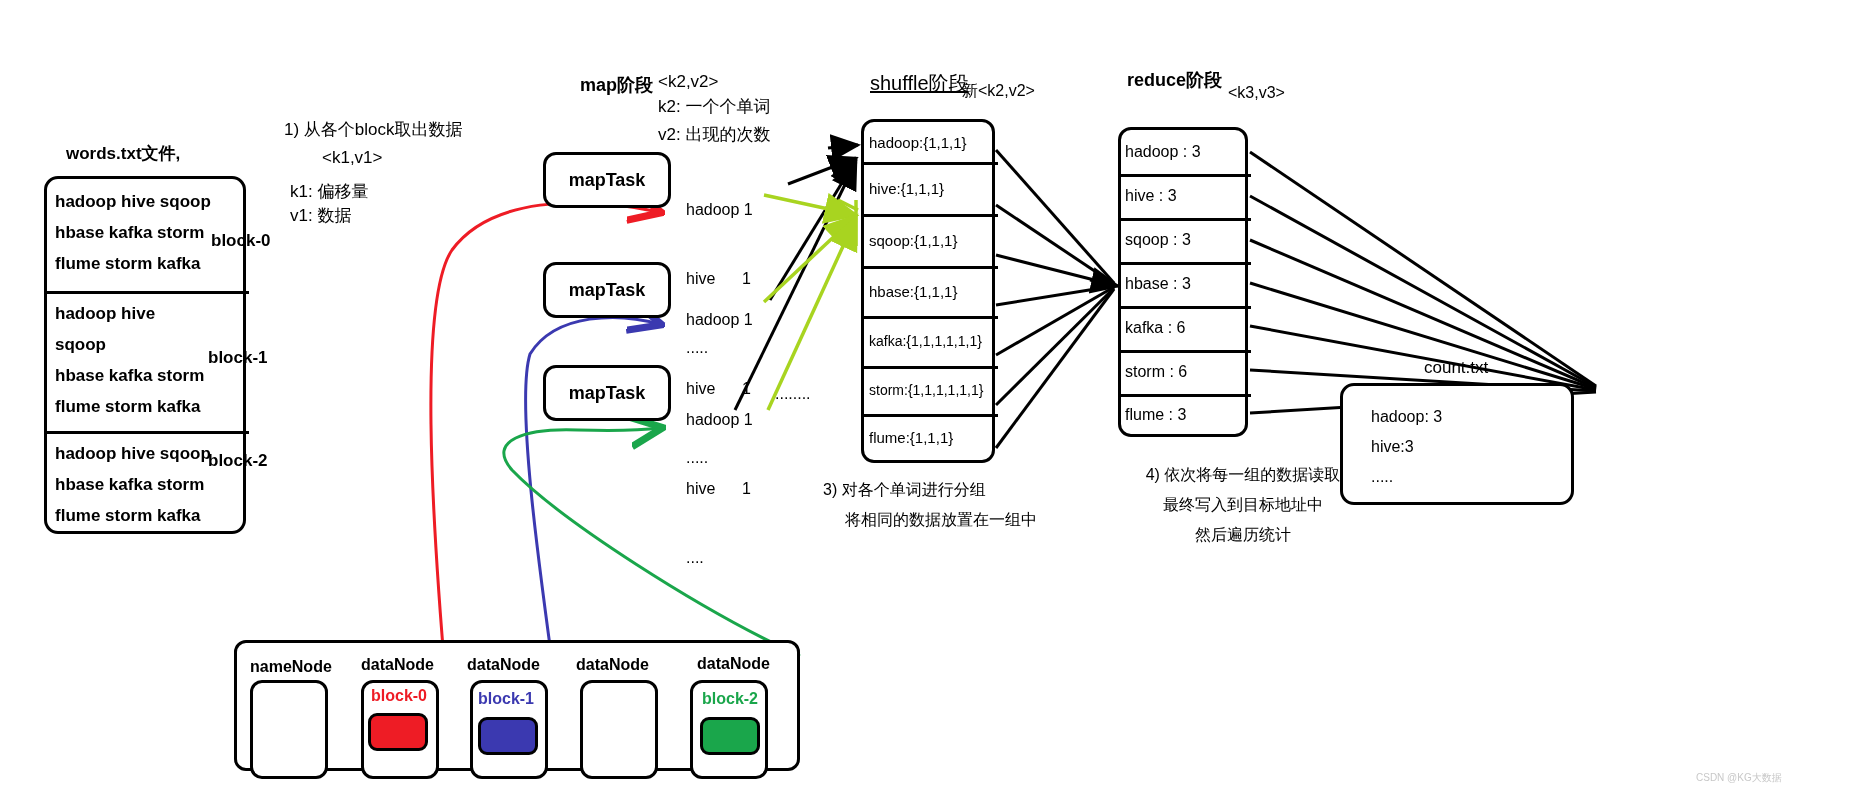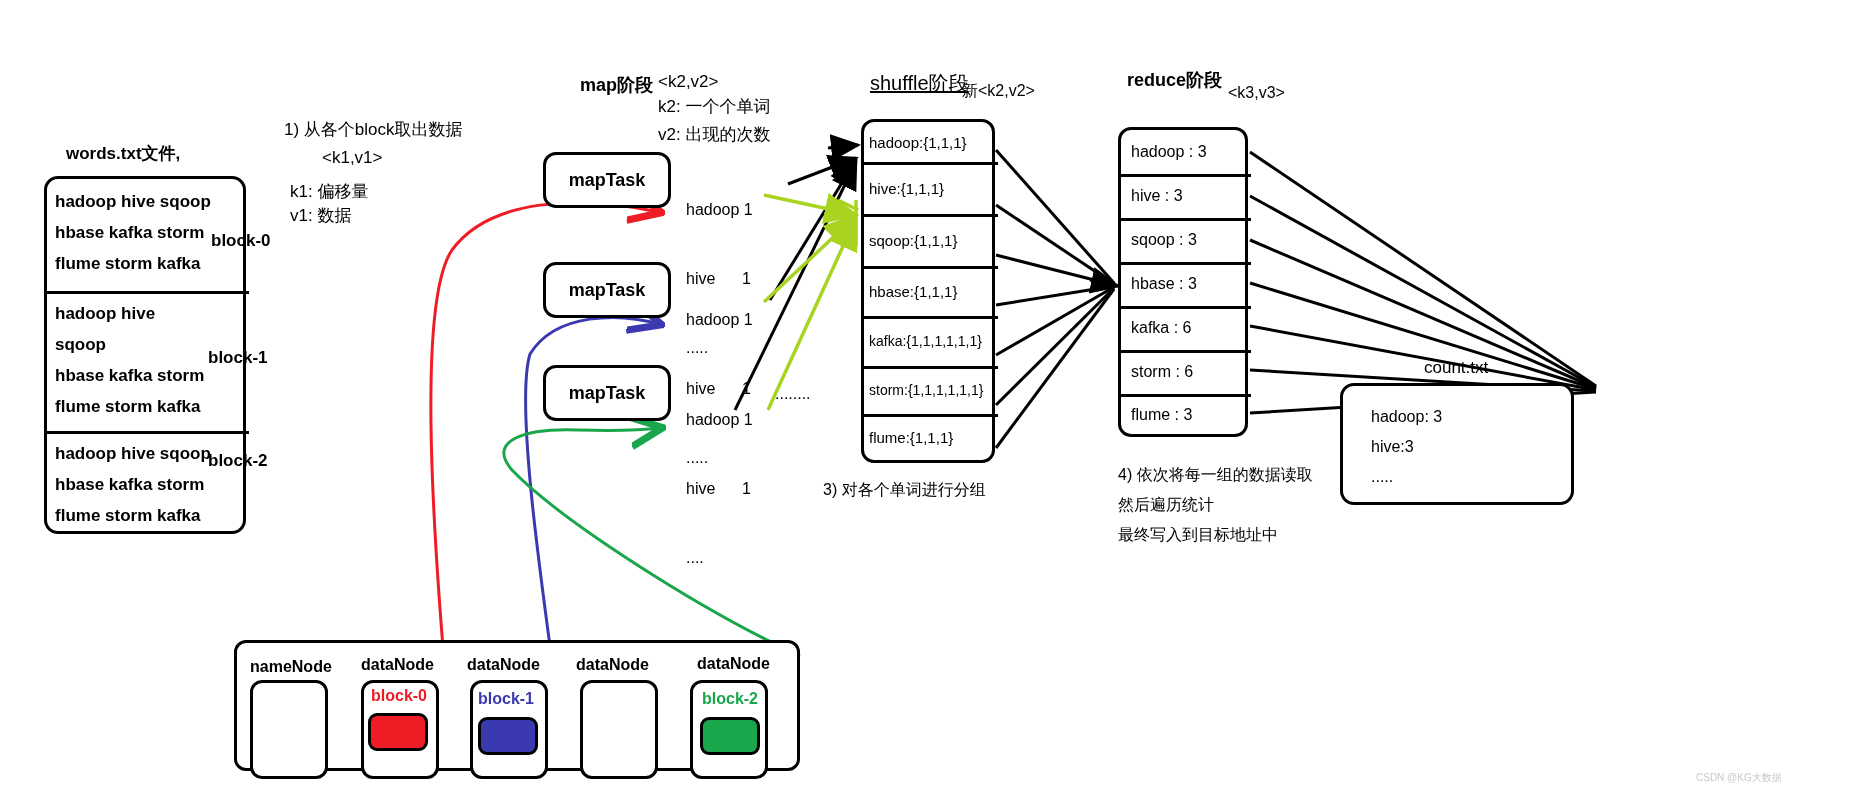--- a/index.html
+++ b/index.html
@@ -53,34 +53,34 @@
   .sh-div{position:absolute;left:0;width:134px;height:0;border-top:3px solid #000;}
 
   
   #reduce-title{left:1127px;top:68px;font-size:18px;font-weight:bold;}
   #reduce-kv{left:1228px;top:84px;font-size:16px;}
 
   
   #reduce-box{position:absolute;left:1118px;top:127px;width:130px;height:310px;
               border:3px solid #000;border-radius:13px;background:#fff;box-sizing:border-box;}
   .rdrow{position:absolute;left:0;width:130px;box-sizing:border-box;display:flex;align-items:center;}
-  .rdrow span{font-size:16px;padding-left:10px;white-space:nowrap;}
+  .rdrow span{font-size:16px;padding-left:4px;white-space:nowrap;}
   .rd-div{position:absolute;left:0;width:130px;height:0;border-top:3px solid #000;}
 
   
   #count-title{left:1424px;top:358px;font-size:17px;text-align:right;}
   #count-box{position:absolute;left:1340px;top:383px;width:234px;height:122px;
              border:3px solid #000;border-radius:14px;background:#fff;box-sizing:border-box;
              padding:16px 0 0 28px;}
   #count-box div{font-size:16px;line-height:30px;}
 
   
   .annblk{position:absolute;font-size:16px;line-height:30px;}
   #ann3{left:823px;top:475px;}
-  #ann4{left:1118px;top:460px;width:250px;}
+  #ann4{left:1118px;top:460px;text-align:center;width:250px;}
   #ann3 div:nth-child(2){padding-left:22px;}
 
   
   #cluster{position:absolute;left:234px;top:640px;width:566px;height:131px;
            border:3px solid #000;border-radius:12px;background:#fff;box-sizing:border-box;}
   .node{position:absolute;width:78px;height:99px;border:3px solid #000;border-radius:12px;
         background:#fff;box-sizing:border-box;}
   .nodelbl{position:absolute;font-size:16px;font-weight:bold;white-space:nowrap;}
   .blocktag{position:absolute;font-size:16px;font-weight:bold;white-space:nowrap;}
   .blockchip{position:absolute;width:60px;height:38px;border:3px solid #000;
@@ -294,25 +294,26 @@
 
   <div class="lbl" id="count-title">count.txt</div>
   <div id="count-box">
     <div>hadoop: 3</div>
     <div>hive:3</div>
     <div>.....</div>
   </div>
 
   <div class="annblk" id="ann3">
     <div>3) 对各个单词进行分组</div>
+    <div>将相同的数据放置在一组中</div>
   </div>
   <div class="annblk" id="ann4">
     <div>4) 依次将每一组的数据读取</div>
+    <div>最终写入到目标地址中</div>
     <div>然后遍历统计</div>
-    <div>最终写入到目标地址中</div>
   </div>
 
   <div id="cluster"></div>
 
   <div class="nodelbl" style="left:250px;top:658px;">nameNode</div>
   <div class="node" style="left:250px;top:680px;"></div>
 
   <div class="nodelbl" style="left:361px;top:656px;">dataNode</div>
   <div class="node" style="left:361px;top:680px;"></div>
   <div class="blocktag" style="left:371px;top:687px;color:#ee1c25;">block-0</div>

